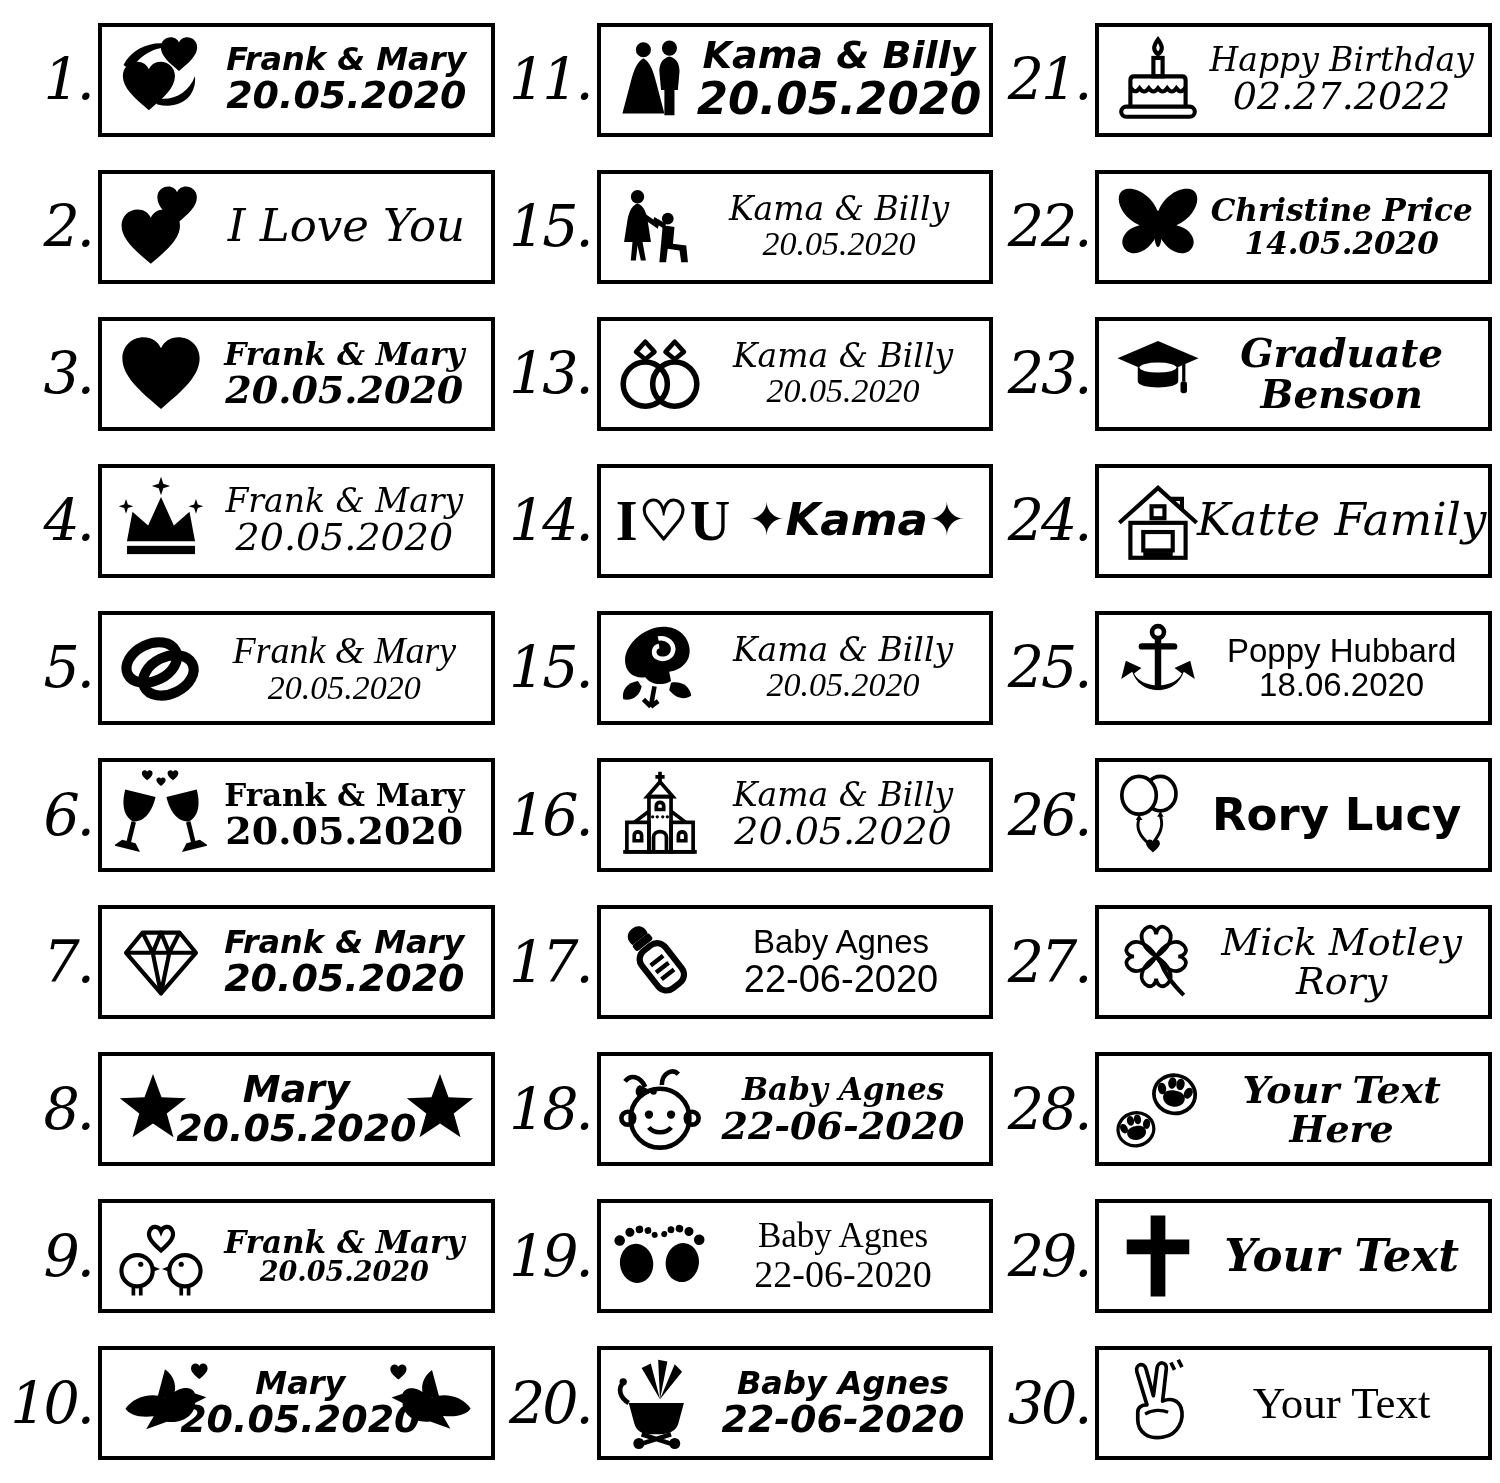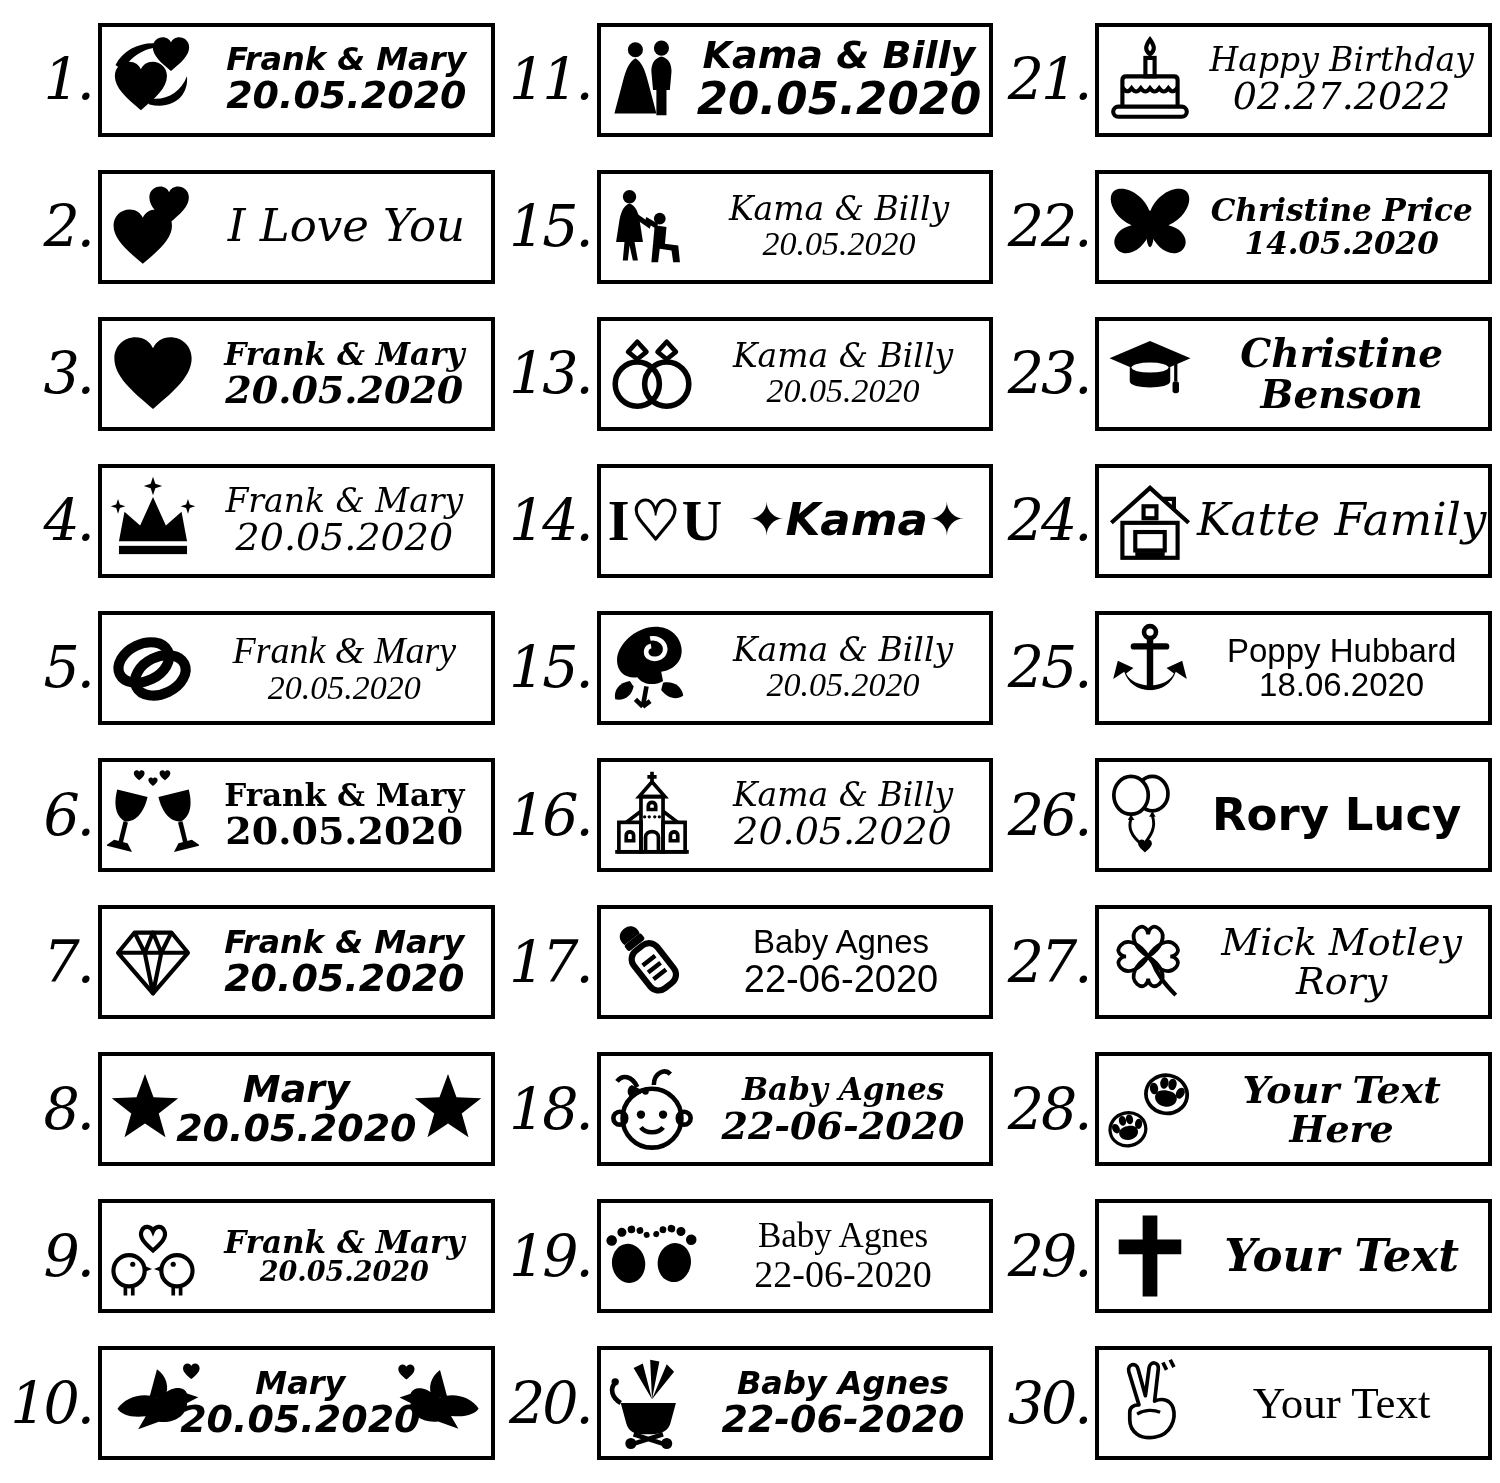--- a/index.html
+++ b/index.html
@@ -17,21 +17,21 @@
   .cell{display:flex;align-items:center;min-width:0;}
   .num{
     flex:0 0 88px;width:88px;text-align:right;
     font-family:"DejaVu Serif",serif;font-style:italic;
     font-size:57px;letter-spacing:-3px;line-height:1;
     padding-right:4px;box-sizing:border-box;
   }
   .box{
     flex:1;height:114px;border:4px solid #000;background:#fff;
     display:flex;align-items:center;box-sizing:border-box;
-    padding:2px 5px;gap:4px;min-width:0;margin-left:2px;
+    padding:2px 13px;gap:4px;min-width:0;margin-left:2px;
   }
   .icon-slot{flex:0 0 auto;display:flex;align-items:center;justify-content:center;}
   .icon-svg{width:92px;height:94px;display:block;}
   .ic-star{width:76px;height:76px;}
   .ic-dove{width:100px;}
   .ic-hearts-swoosh,.ic-two-hearts{width:96px;}
   .ic-wedding-couple,.ic-proposal{width:84px;}
   .ic-baby-bottle{width:88px;}
   .ic-balloons{width:82px;}
   .icon-text{
@@ -706,21 +706,21 @@
 
   <div class="cell">
     <div class="num">23.</div>
     <div class="box">
       <span class="icon-slot icon-left">
           <svg viewBox="0 0 100 100" class="icon-svg ic-grad-cap">
             <use href="#i-grad-cap" xlink:href="#i-grad-cap"></use>
           </svg>
         </span>
       <div class="lines">
-          <div class="line casual">Christine</div>
+          <div class="line casual">Graduate</div>
           <div class="line casual">Benson</div>
         </div>
 
     </div>
   </div>
 
   <div class="cell">
     <div class="num">24.</div>
     <div class="box">
       <span class="icon-slot icon-left">

